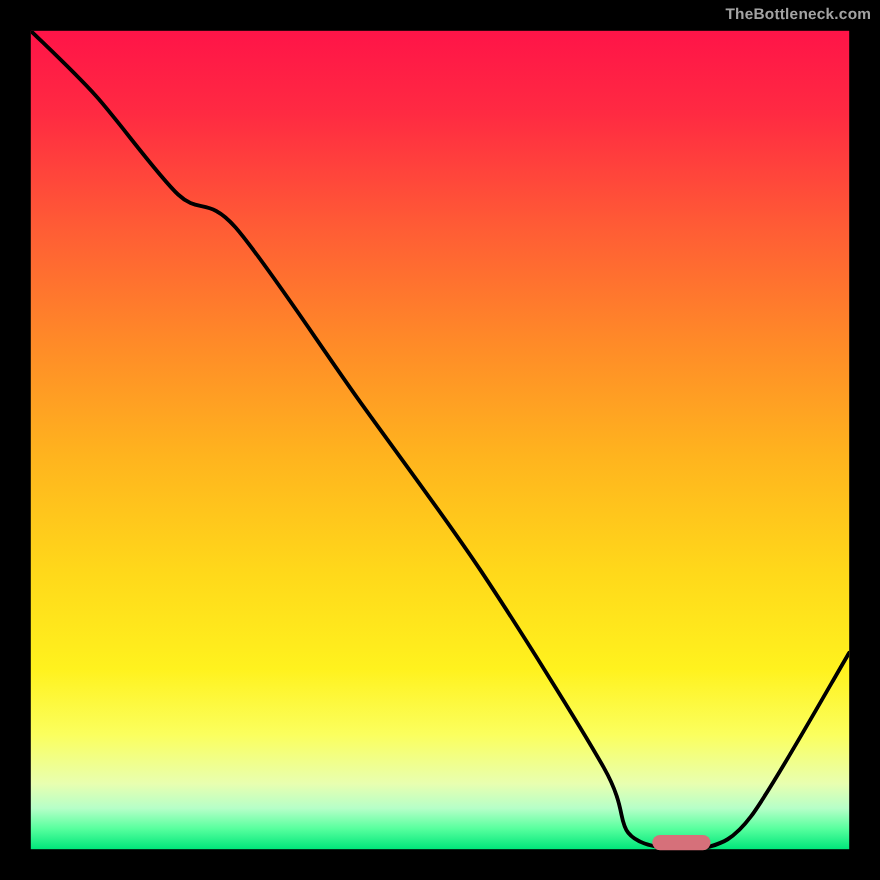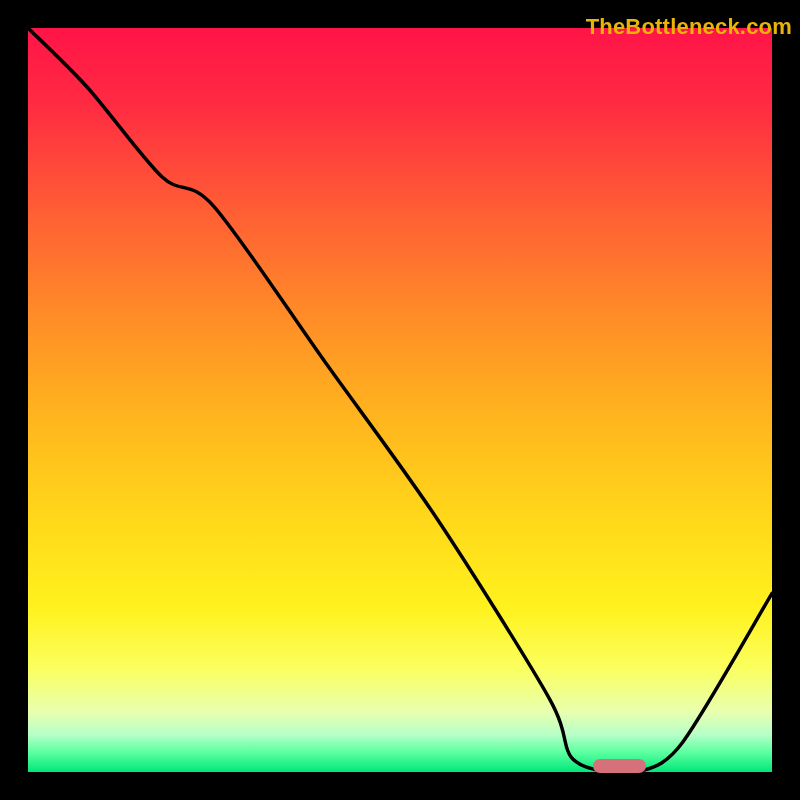--- a/index.html
+++ b/index.html
@@ -53,26 +53,26 @@
     height: 100%;
   }
   .marker {
     position: absolute;
     background: #d6707a;
     border-radius: 9px;
     height: 14px;
   }
   .watermark {
     position: absolute;
-    top: 14px;
+    top: 4px;
     right: 8px;
     font-family: Arial, Helvetica, sans-serif;
-    font-size: 22px;
+    font-size: 14px;
     font-weight: 600;
-    color: #eab308;
+    color: #a3a3a3;
     letter-spacing: 0.2px;
   }
 </style>
 </head>
 <body>
 
 <div class="stage">
 
   <div class="plot-area">
     <div class="gradient"></div>

